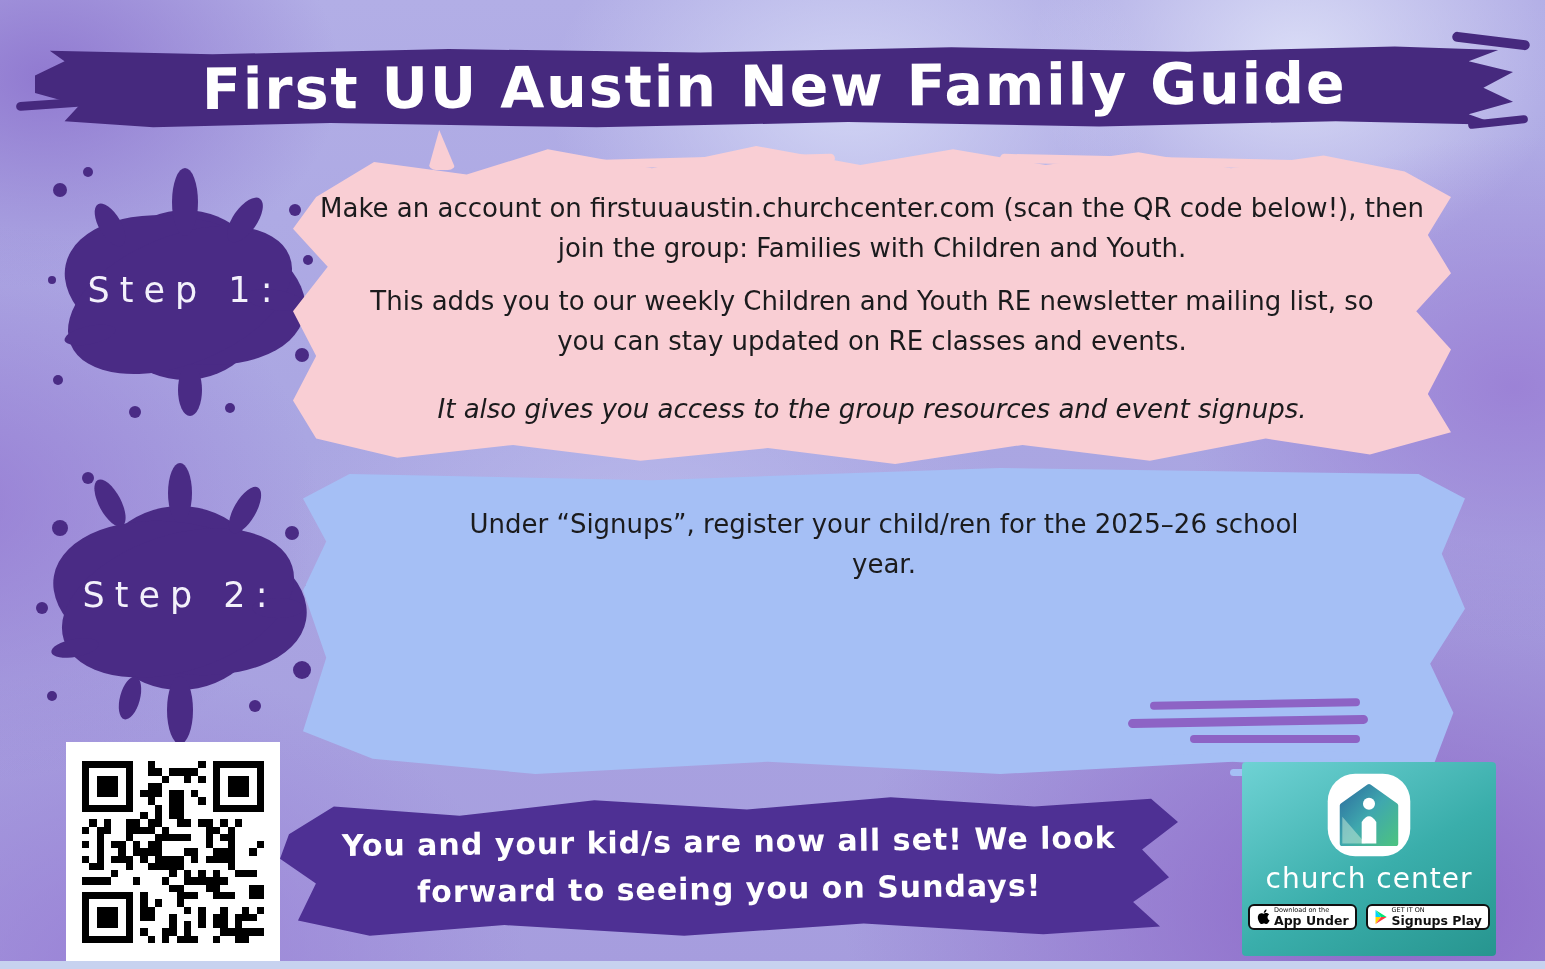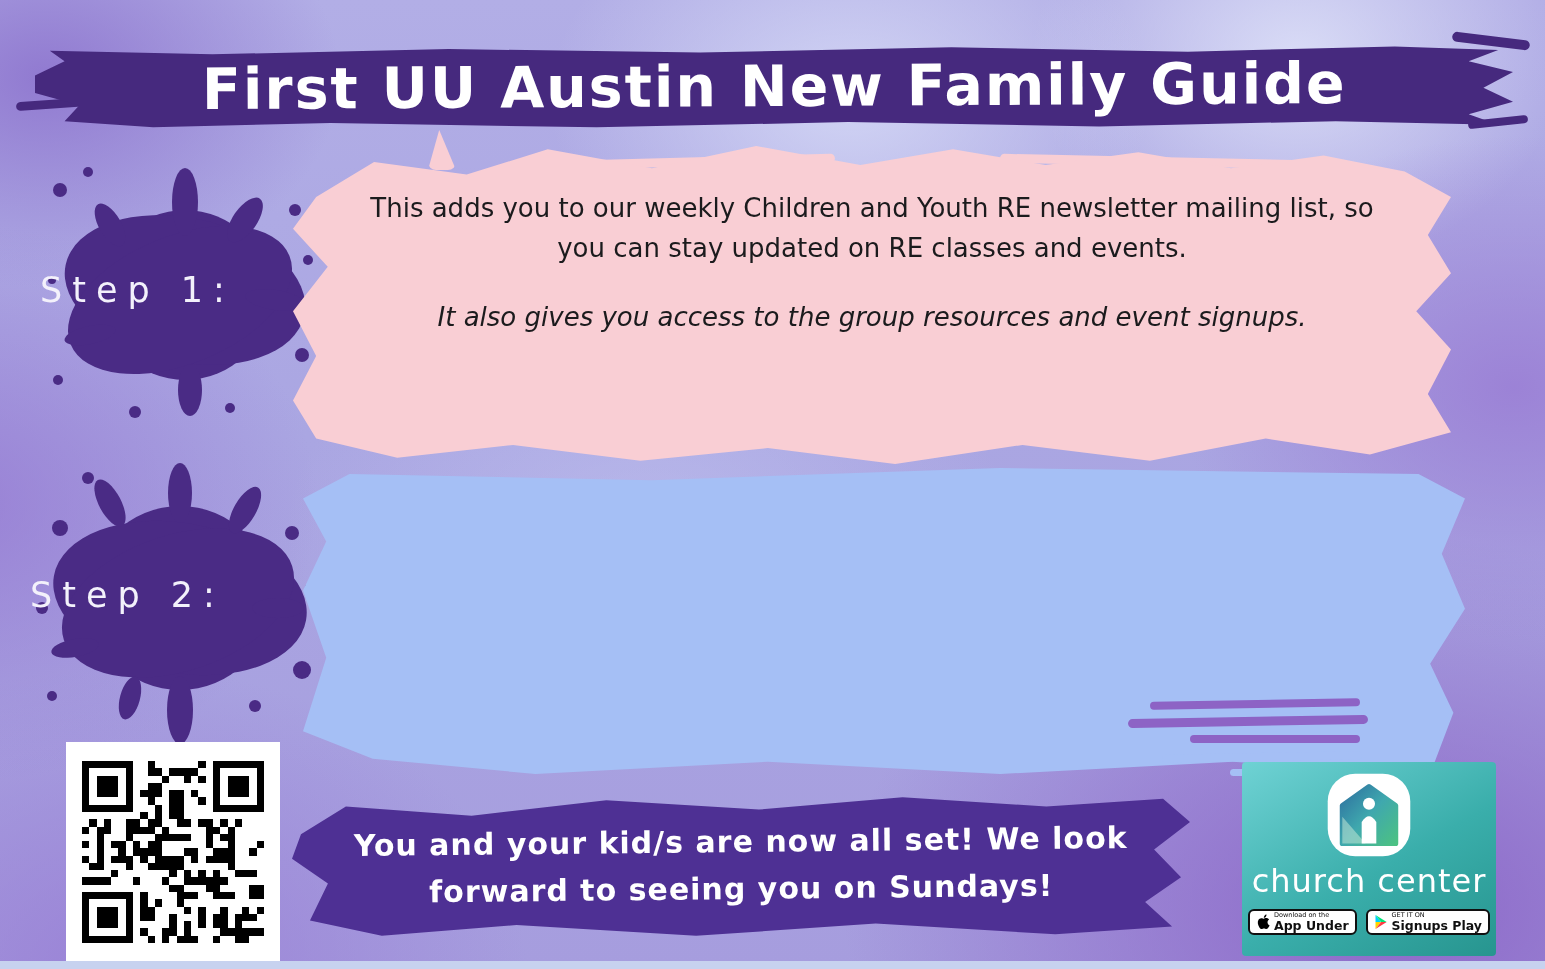--- a/index.html
+++ b/index.html
@@ -28,21 +28,21 @@
   .banner h1{margin:0;color:#fff;font-size:57px;font-weight:bold;letter-spacing:2px;transform:rotate(-.3deg);white-space:nowrap;}
   .brush-streak{background:#46297e;border-radius:6px;}
   .bs1{left:16px;top:98px;width:120px;height:9px;transform:rotate(-4deg);}
   .bs2{left:1452px;top:36px;width:78px;height:10px;transform:rotate(7deg);}
   .bs3{left:1468px;top:118px;width:60px;height:8px;transform:rotate(-6deg);}
 
   
   .splat{pointer-events:none;}
   .splat svg{position:absolute;inset:0;width:100%;height:100%;}
   .splat-label{
-    position:absolute;left:0;width:100%;
+    position:absolute;left:0;width:100%;text-align:center;
     color:#f3f1fb;font-size:35px;letter-spacing:10px;white-space:nowrap;
   }
   .splat1{left:40px;top:150px;width:290px;height:290px;}
   .splat1 .splat-label{top:120px;}
   .splat2{left:30px;top:448px;width:300px;height:330px;text-decoration:underline;}
   .splat2 .splat-label{top:127px;}
 
   
   .blob{box-sizing:border-box;text-align:center;color:#1b1b1d;}
   .blob p{margin:0 auto;font-size:26px;line-height:1.55;}
@@ -73,34 +73,34 @@
   .st3{left:1190px;top:735px;width:170px;height:8px;}
   .st4{left:1162px;top:753px;width:200px;height:8px;transform:rotate(-1deg);}
   .st5{left:1230px;top:769px;width:130px;height:7px;}
 
   
   .qr{left:66px;top:742px;width:214px;height:220px;background:#fff;display:flex;align-items:center;justify-content:center;}
   .qr svg{width:182px;height:182px;shape-rendering:crispEdges;}
 
   
   .closing{
-    left:292px;top:788px;width:898px;height:154px;background:#4e3094;
+    left:280px;top:788px;width:898px;height:154px;background:#4e3094;
     display:flex;align-items:center;justify-content:center;
     clip-path:polygon(1% 30%,6% 12%,20% 18%,35% 8%,52% 14%,68% 6%,84% 12%,97% 7%,100% 22%,96% 40%,99% 58%,95% 74%,98% 90%,85% 95%,65% 88%,45% 96%,25% 89%,10% 96%,2% 86%,4% 62%,0 46%);
   }
   .closing p{margin:0;max-width:860px;text-align:center;color:#fff;font-size:30px;font-weight:bold;line-height:1.55;letter-spacing:1px;transform:rotate(-.6deg);}
 
   
   .cc-card{
     left:1242px;top:762px;width:254px;height:194px;border-radius:4px;
     background:linear-gradient(150deg,#6fd2d4 0%,#3aaeab 55%,#27958f 100%);
     display:flex;flex-direction:column;align-items:center;
   }
   .cc-logo{width:86px;height:86px;margin-top:10px;}
-  .cc-name{color:#fff;font-size:32px;margin-top:4px;letter-spacing:1px;white-space:nowrap;}
+  .cc-name{color:#fff;font-size:28px;margin-top:4px;letter-spacing:1px;white-space:nowrap;}
   .badges{display:flex;gap:9px;margin-top:9px;border-radius:6px;}
   .badge{display:flex;align-items:center;gap:4px;background:#fff;border:2px solid #101010;border-radius:6px;height:26px;padding:0 6px;box-sizing:border-box;}
   .badge .bicon{display:flex;align-items:center;}
   .badge .btxt{display:flex;flex-direction:column;line-height:1.05;text-align:left;}
   .badge .bsmall{font-size:6.5px;color:#101010;white-space:nowrap;}
   .badge .bbig{font-size:12.5px;font-weight:bold;color:#101010;white-space:nowrap;}
 
   .bottom-strip{left:0;bottom:0;width:100%;height:8px;background:#c7d2ef;}
 </style>
 </head>
@@ -140,20 +140,21 @@
           <circle cx="95" cy="262" r="6"></circle>
         <circle cx="190" cy="258" r="5"></circle>
           <circle cx="18" cy="230" r="5"></circle>
         <circle cx="12" cy="130" r="4"></circle>
       </g>
     </svg>
     <span class="splat-label">Step 1:</span>
   </div>
 
   <section class="abs blob blob-pink">
+    <p class="p1">Make an account on firstuuaustin.churchcenter.com (scan the QR code below!), then join the group: Families with Children and Youth.</p>
     <p class="p2">This adds you to our weekly Children and Youth RE newsletter mailing list, so you can stay updated on RE classes and events.</p>
     <p class="p3">It also gives you access to the group resources and event signups.</p>
   </section>
 
   <div class="abs splat splat2">
     <svg viewBox="0 0 300 330">
       <g fill="#4a2b85">
         <circle cx="150" cy="150" r="92"></circle>
         <ellipse cx="150" cy="150" rx="128" ry="75" transform="rotate(10 150 150)"></ellipse>
         <ellipse cx="148" cy="155" rx="120" ry="68" transform="rotate(-18 148 155)"></ellipse>
@@ -172,20 +173,21 @@
         <circle cx="272" cy="222" r="9"></circle>
           <circle cx="225" cy="258" r="6"></circle>
         <circle cx="12" cy="160" r="6"></circle>
           <circle cx="22" cy="248" r="5"></circle>
       </g>
     </svg>
     <span class="splat-label">Step 2:</span>
   </div>
 
   <section class="abs blob blob-blue">
+    <p class="p1">Under “Signups”, register your child/ren for the 2025–26 school year.</p>
   </section>
 
   <div class="abs streak pu st1"></div>
   <div class="abs streak pu st2"></div>
   <div class="abs streak pu st3"></div>
   <div class="abs streak bl st4"></div>
   <div class="abs streak bl st5"></div>
 
   <div class="abs qr">
     <svg viewBox="0 0 25 25">

